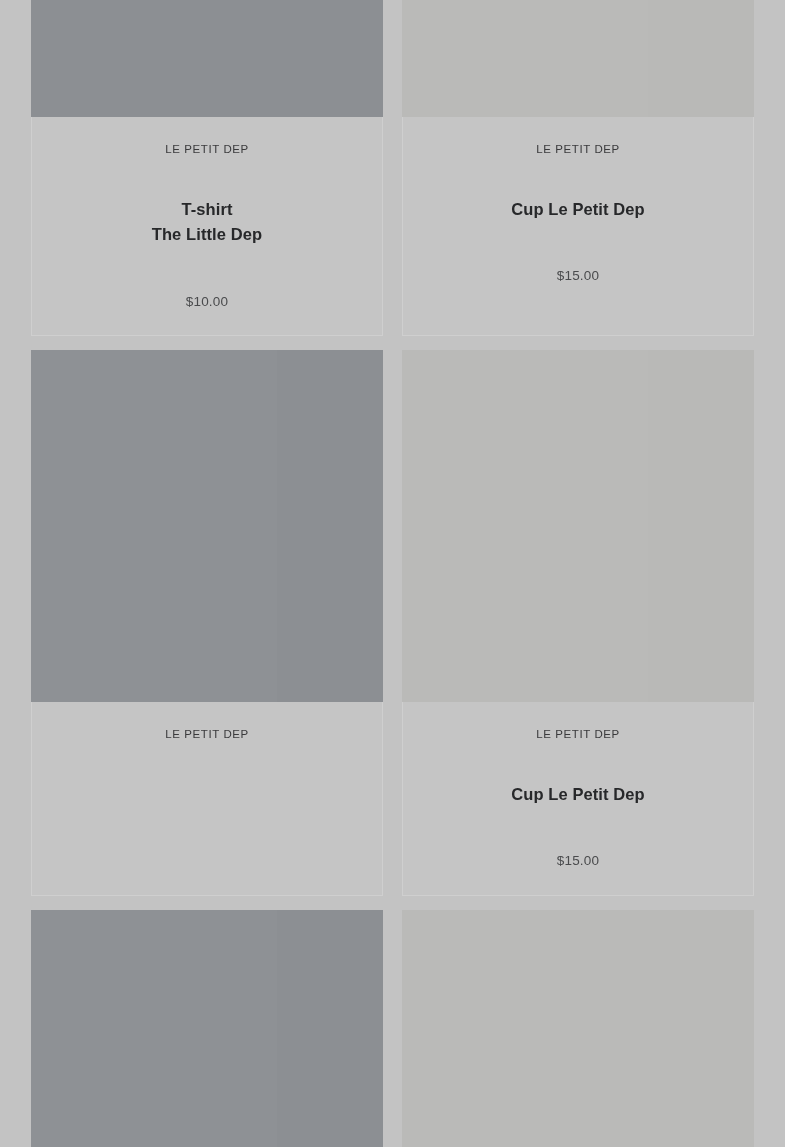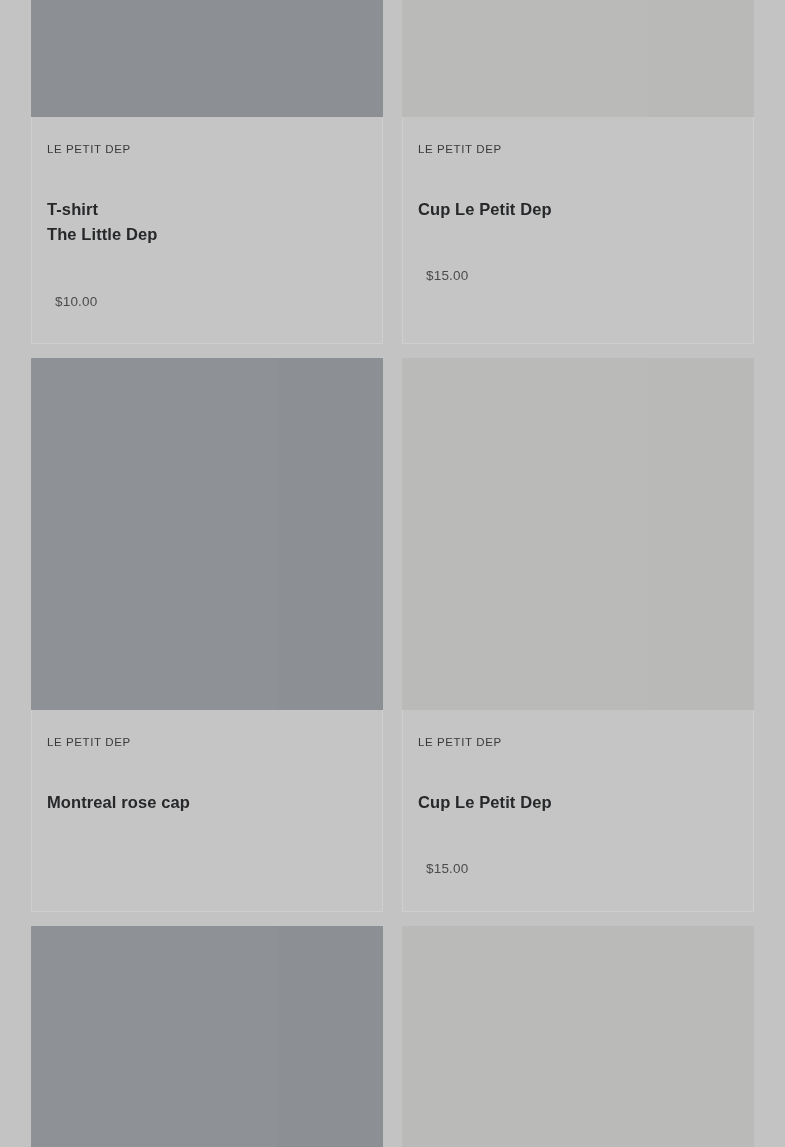--- a/index.html
+++ b/index.html
@@ -49,20 +49,21 @@
   .media-block {
     position: absolute;
     pointer-events: none;
   }
   .blk-a { left: 0;   top: 0;   width: 70%;  height: 100%; background: rgba(255,255,255,0.022); }
   .blk-b { left: 0;   top: 0;   width: 100%; height: 68%;  background: rgba(255,255,255,0.018); }
 
   
   .card-body {
     padding: 26px 16px 26px;
+    text-align: center;
   }
 
   .vendor {
     font-size: 11.5px;
     letter-spacing: 0.6px;
     color: #3a3a3c;
     font-weight: 400;
     margin: 0 0 40px;
     line-height: 1.2;
   }
@@ -72,21 +73,21 @@
     font-weight: 700;
     color: #27282a;
     margin: 4px 0 46px;
     line-height: 1.55;
     letter-spacing: 0.1px;
   }
 
   .price {
     font-size: 13.5px;
     color: #4a4b4d;
-    margin: 8px;
+    margin: 0;
     line-height: 1.2;
     letter-spacing: 0.2px;
   }
 </style>
 </head>
 <body>
 
 <div id="product-grid">
 
   <div class="product-card">
@@ -113,21 +114,20 @@
       <div class="price">$15.00</div>
     </div>
   </div>
 
   <div class="product-card">
     <div class="card-media tone-dark">
       <div class="media-block blk-a"></div>
     </div>
     <div class="card-body">
       <div class="vendor">LE PETIT DEP</div>
-      <div class="title">Montreal rose cap</div>
     </div>
   </div>
 
   <div class="product-card">
     <div class="card-media tone-light">
       <div class="media-block blk-a"></div>
     </div>
     <div class="card-body">
       <div class="vendor">LE PETIT DEP</div>
       <div class="title">Cup Le Petit Dep</div>

